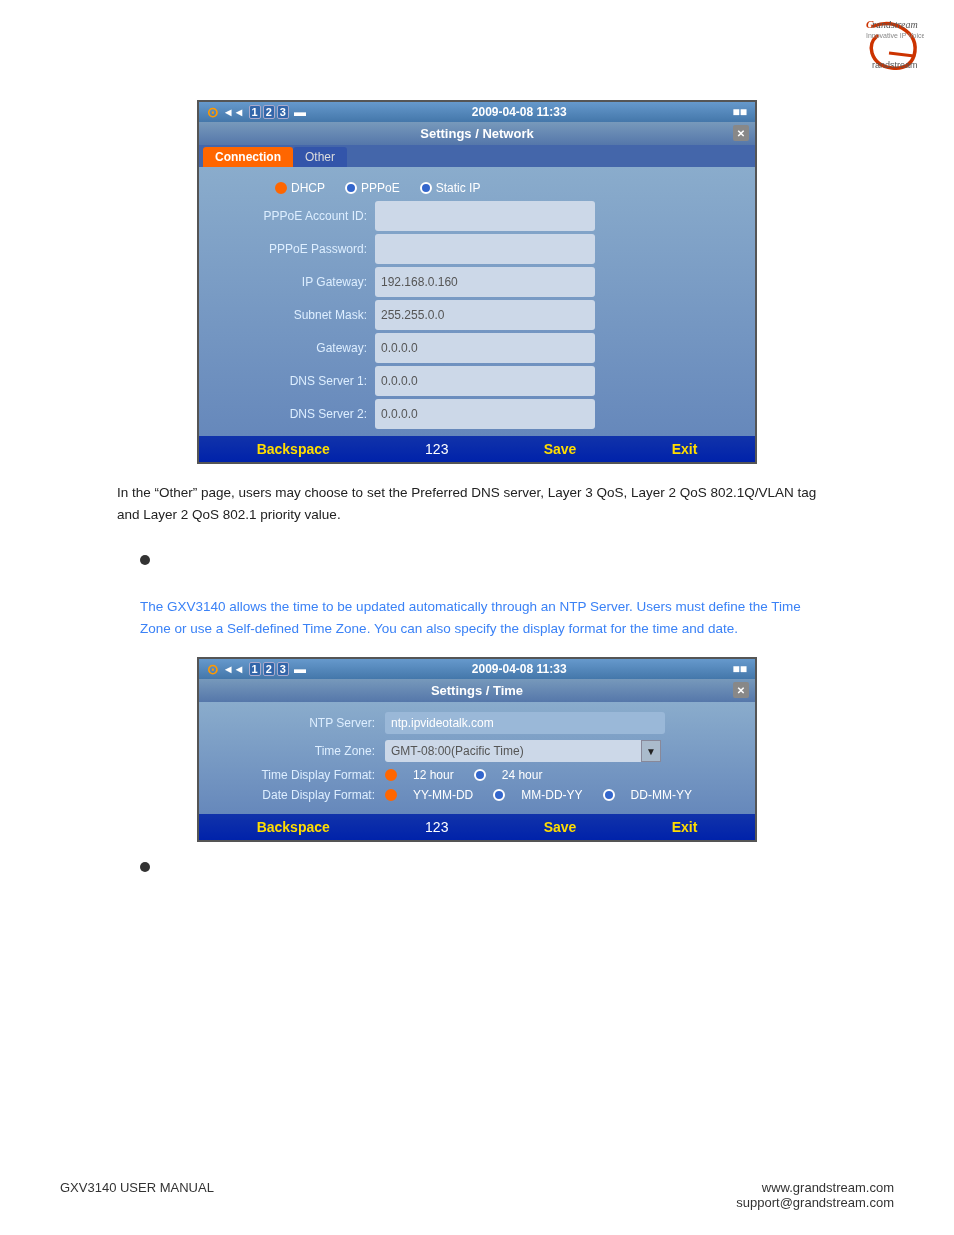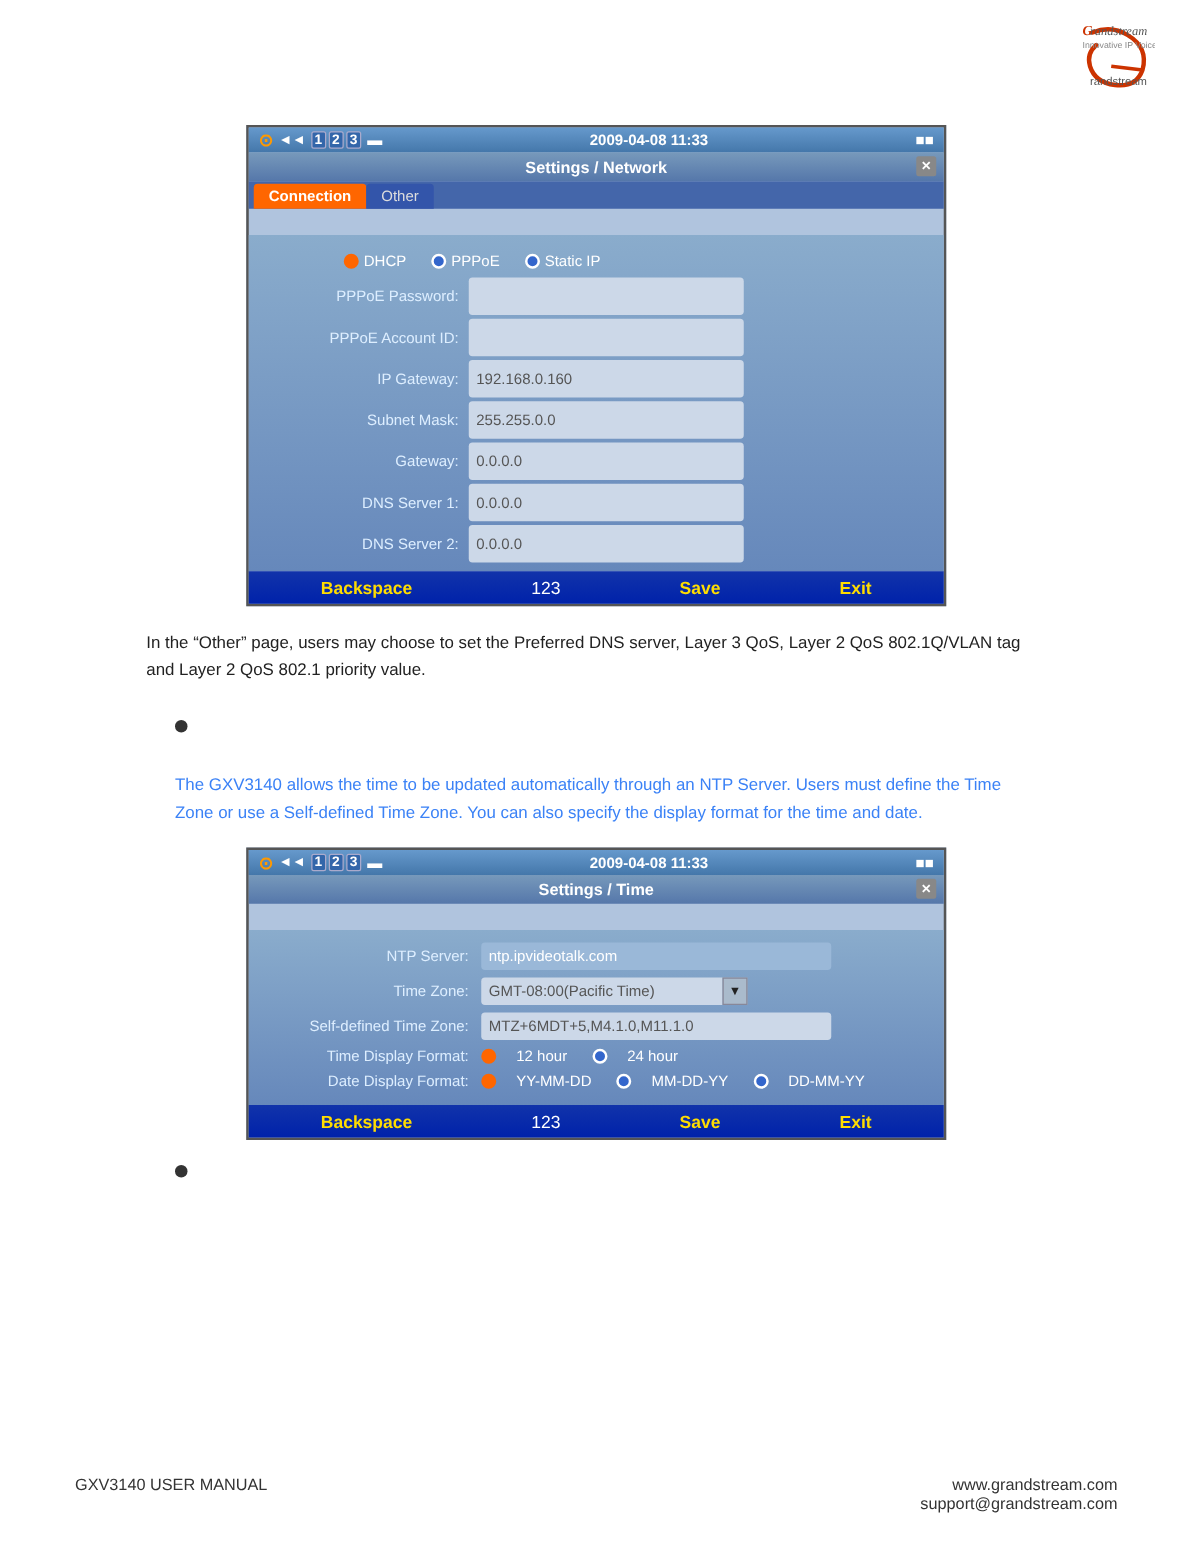--- a/index.html
+++ b/index.html
@@ -95,21 +95,20 @@
       font-weight: bold;
     }
     .screen-tab.inactive {
       background: #3355aa;
       color: #ddd;
     }
 
     .screen-body {
       background: linear-gradient(to bottom, #8aaccc, #6688bb);
       padding: 8px 16px 4px 16px;
-      margin-top: 21px;
     }
 
     
     .net-radio-row {
       display: flex;
       align-items: center;
       gap: 20px;
       padding: 6px 0 6px 60px;
     }
     .radio-item {
@@ -237,21 +236,21 @@
       width: 280px;
       height: 22px;
     }
     .time-input-with-arrow {
       display: flex;
       align-items: center;
       gap: 0;
     }
     .time-input-with-arrow .time-input {
       border-radius: 3px 0 0 3px;
-      width: 193px;
+      width: 256px;
     }
     .dropdown-arrow {
       background: #aabbcc;
       border: 1px solid #889;
       width: 20px;
       height: 22px;
       display: flex;
       align-items: center;
       justify-content: center;
       font-size: 10px;
@@ -347,26 +346,26 @@
           <div class="radio-dot"></div>
           <span>PPPoE</span>
         </div>
         <div class="radio-item">
           <div class="radio-dot"></div>
           <span>Static IP</span>
         </div>
       </div>
 
       <div class="form-row">
+        <div class="form-label">PPPoE Account ID:</div>
+        <input class="form-input empty" type="text" value="" style="">
+      </div>
+      <div class="form-row">
         <div class="form-label">PPPoE Password:</div>
         <input class="form-input empty" type="password" value="" style="">
-      </div>
-      <div class="form-row">
-        <div class="form-label">PPPoE Account ID:</div>
-        <input class="form-input empty" type="text" value="" style="">
       </div>
       <div class="form-row">
         <div class="form-label">IP Gateway:</div>
         <input class="form-input" type="text" value="192.168.0.160" style="">
       </div>
       <div class="form-row">
         <div class="form-label">Subnet Mask:</div>
         <input class="form-input" type="text" value="255.255.0.0" style="">
       </div>
       <div class="form-row">
@@ -427,24 +426,20 @@
       </div>
 
       <div class="time-form-row">
         <div class="time-label">Time Zone:</div>
         <div class="time-input-with-arrow">
           <input class="time-input" type="text" value="GMT-08:00(Pacific Time)" style="">
           <div class="dropdown-arrow">▼</div>
         </div>
       </div>
 
-      <div class="time-form-row">
-        <div class="time-label">Self-defined Time Zone:</div>
-        <input class="time-input" type="text" value="MTZ+6MDT+5,M4.1.0,M11.1.0" style="">
-      </div>
 
       <div class="time-form-row">
         <div class="time-label">Time Display Format:</div>
         <div class="time-radio-group">
           <div class="time-radio-item">
             <div class="radio-dot selected" style="background:#ff6600;border-color:#ff6600;"></div>
             <span>12 hour</span>
           </div>
           <div class="time-radio-item">
             <div class="radio-dot"></div>

